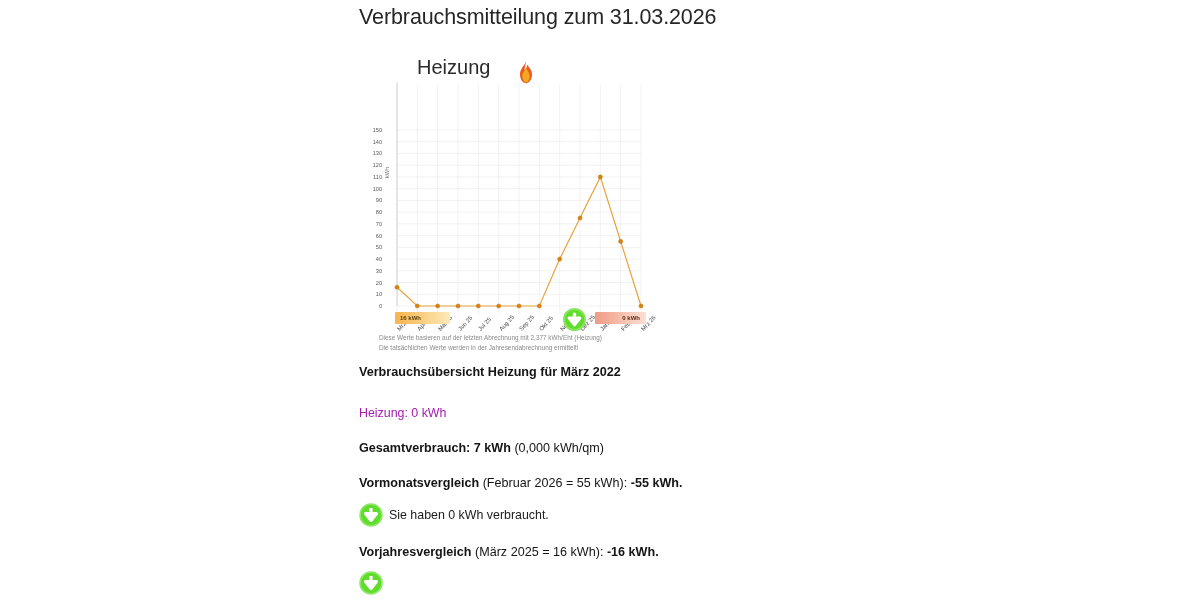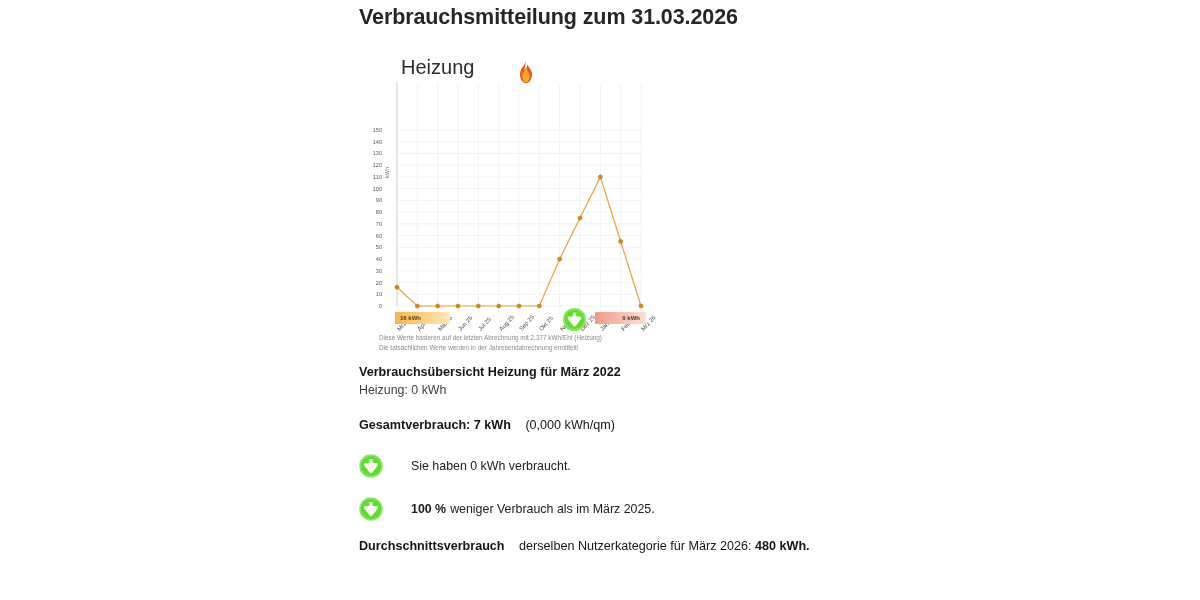--- a/index.html
+++ b/index.html
@@ -18,42 +18,42 @@
     height: 600px;
   }
   .content {
     position: absolute;
     left: 359px;
     top: 0;
     width: 820px;
   }
   .doc-title {
     font-size: 21.5px;
-    font-weight: 700;
+    font-weight: 400;
     color: #262626;
     margin: 0;
     padding-top: 5px;
     letter-spacing: -0.1px;
   }
   .doc-subtitle {
     font-size: 10.5px;
     color: #3a3a3a;
     margin: 7px 0 0 1px;
   }
 
   
   .chart-wrap {
     position: relative;
     margin-top: 20px;
     width: 320px;
     height: 300px;
   }
   .chart-title {
     position: absolute;
-    left: 42px;
+    left: 58px;
     top: 6px;
     font-size: 20px;
     color: #2b2b2b;
     font-weight: 400;
   }
   .flame-icon {
     position: absolute;
     left: 158px;
     top: 9px;
     width: 18px;
@@ -128,31 +128,31 @@
 
   
   .blocks { margin-top: 14px; }
   .block { margin-bottom: 17px; }
   .b-head {
     font-size: 12.6px;
     font-weight: bold;
     color: #151515;
     line-height: 1.42;
   }
-  .b-head .reg { font-weight: normal; margin-left: 11px; }
+  .b-head .reg { font-weight: normal; }
   .b-sub {
     font-size: 12.4px;
-    color: #404040;
+    color: #a21caf;
     line-height: 1.45;
+    margin-top: 23px;
   }
   .icon-row {
     display: flex;
     align-items: center;
-    margin-top: 19px;
-    gap: 22px;
+    margin-top: 10px;
   }
   .icon-row .ico {
     width: 24px;
     height: 24px;
     flex: 0 0 24px;
     margin-right: 6px;
   }
   .icon-row .txt {
     font-size: 12.4px;
     color: #202020;
@@ -277,36 +277,37 @@
       <div class="block">
         <div class="b-head">Verbrauchsübersicht Heizung für März 2022</div>
         <div class="b-sub">Heizung: 0 kWh</div>
       </div>
 
       <div class="block">
         <div class="b-head"><span>Gesamtverbrauch: 7 kWh</span><span class="reg"> (0,000 kWh/qm)</span></div>
       </div>
 
       <div class="block">
+        <div class="b-head"><span>Vormonatsvergleich</span><span class="reg"> (Februar 2026 = 55 kWh): </span><span>-55 kWh.</span></div>
         <div class="icon-row">
           <svg class="ico" viewBox="0 0 24 24">
             <circle cx="12" cy="12" r="11" fill="#5fdc2c" stroke="#8fe86b" stroke-width="1.6"></circle>
             <path d="M12 5 L12 13.5 M12 17.5 L6.5 10.5 L17.5 10.5 Z" stroke="#ffffff" stroke-width="3.2" fill="#ffffff" stroke-linejoin="round"></path>
           </svg>
           <div class="txt">Sie haben 0 kWh verbraucht.</div>
         </div>
       </div>
 
       <div class="block">
+        <div class="b-head"><span>Vorjahresvergleich</span><span class="reg"> (März 2025 = 16 kWh): </span><span>-16 kWh.</span></div>
         <div class="icon-row">
           <svg class="ico" viewBox="0 0 24 24">
             <circle cx="12" cy="12" r="11" fill="#5fdc2c" stroke="#8fe86b" stroke-width="1.6"></circle>
             <path d="M12 5 L12 13.5 M12 17.5 L6.5 10.5 L17.5 10.5 Z" stroke="#ffffff" stroke-width="3.2" fill="#ffffff" stroke-linejoin="round"></path>
           </svg>
-          <div class="txt"><b>100 %</b><span class="sp"></span><span>weniger Verbrauch als im März 2025.</span></div>
         </div>
       </div>
 
       <div class="block">
         <div class="b-head"><span>Durchschnittsverbrauch</span><span class="reg"> derselben Nutzerkategorie für März 2026: </span><span>480 kWh.</span></div>
 
       </div>
 
     </div>
   </div>

